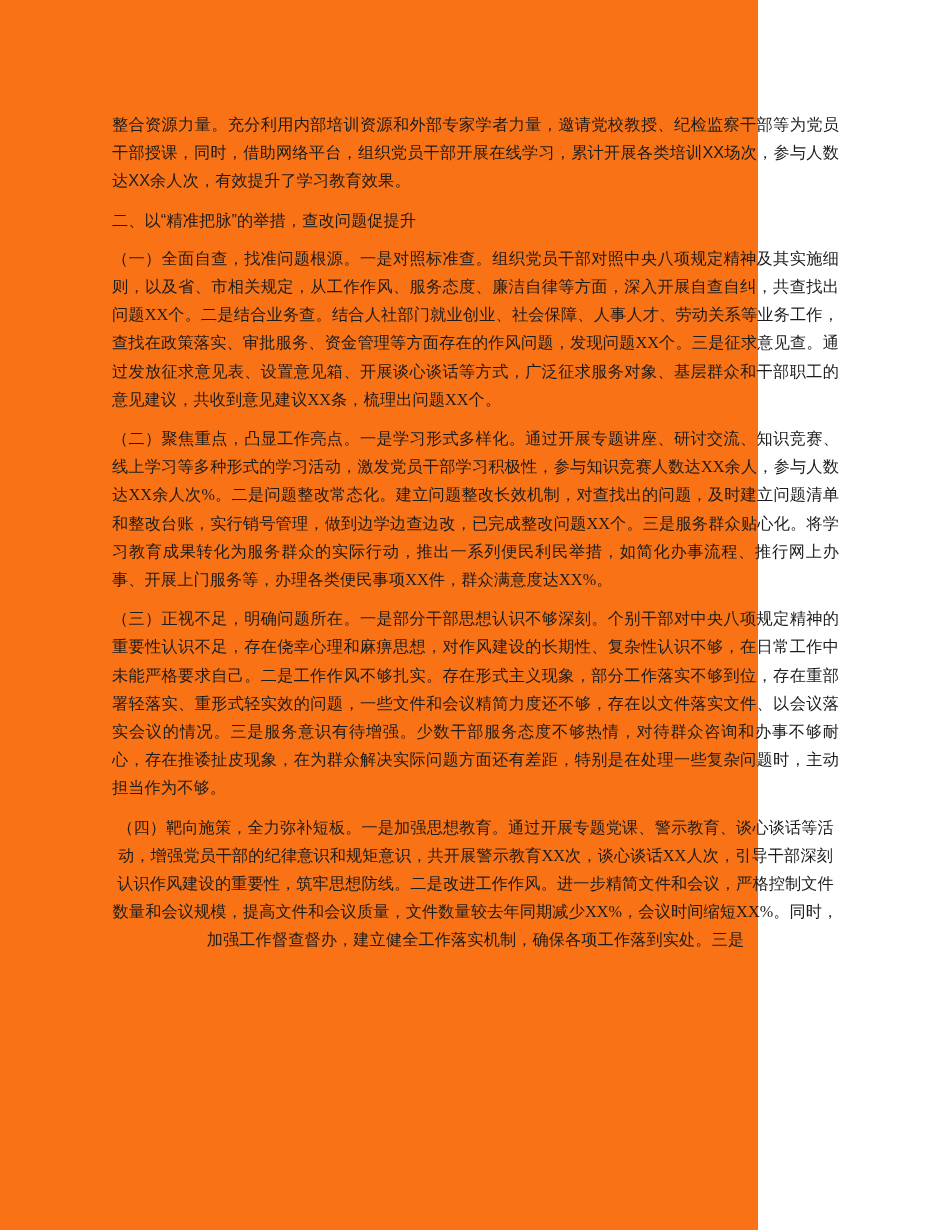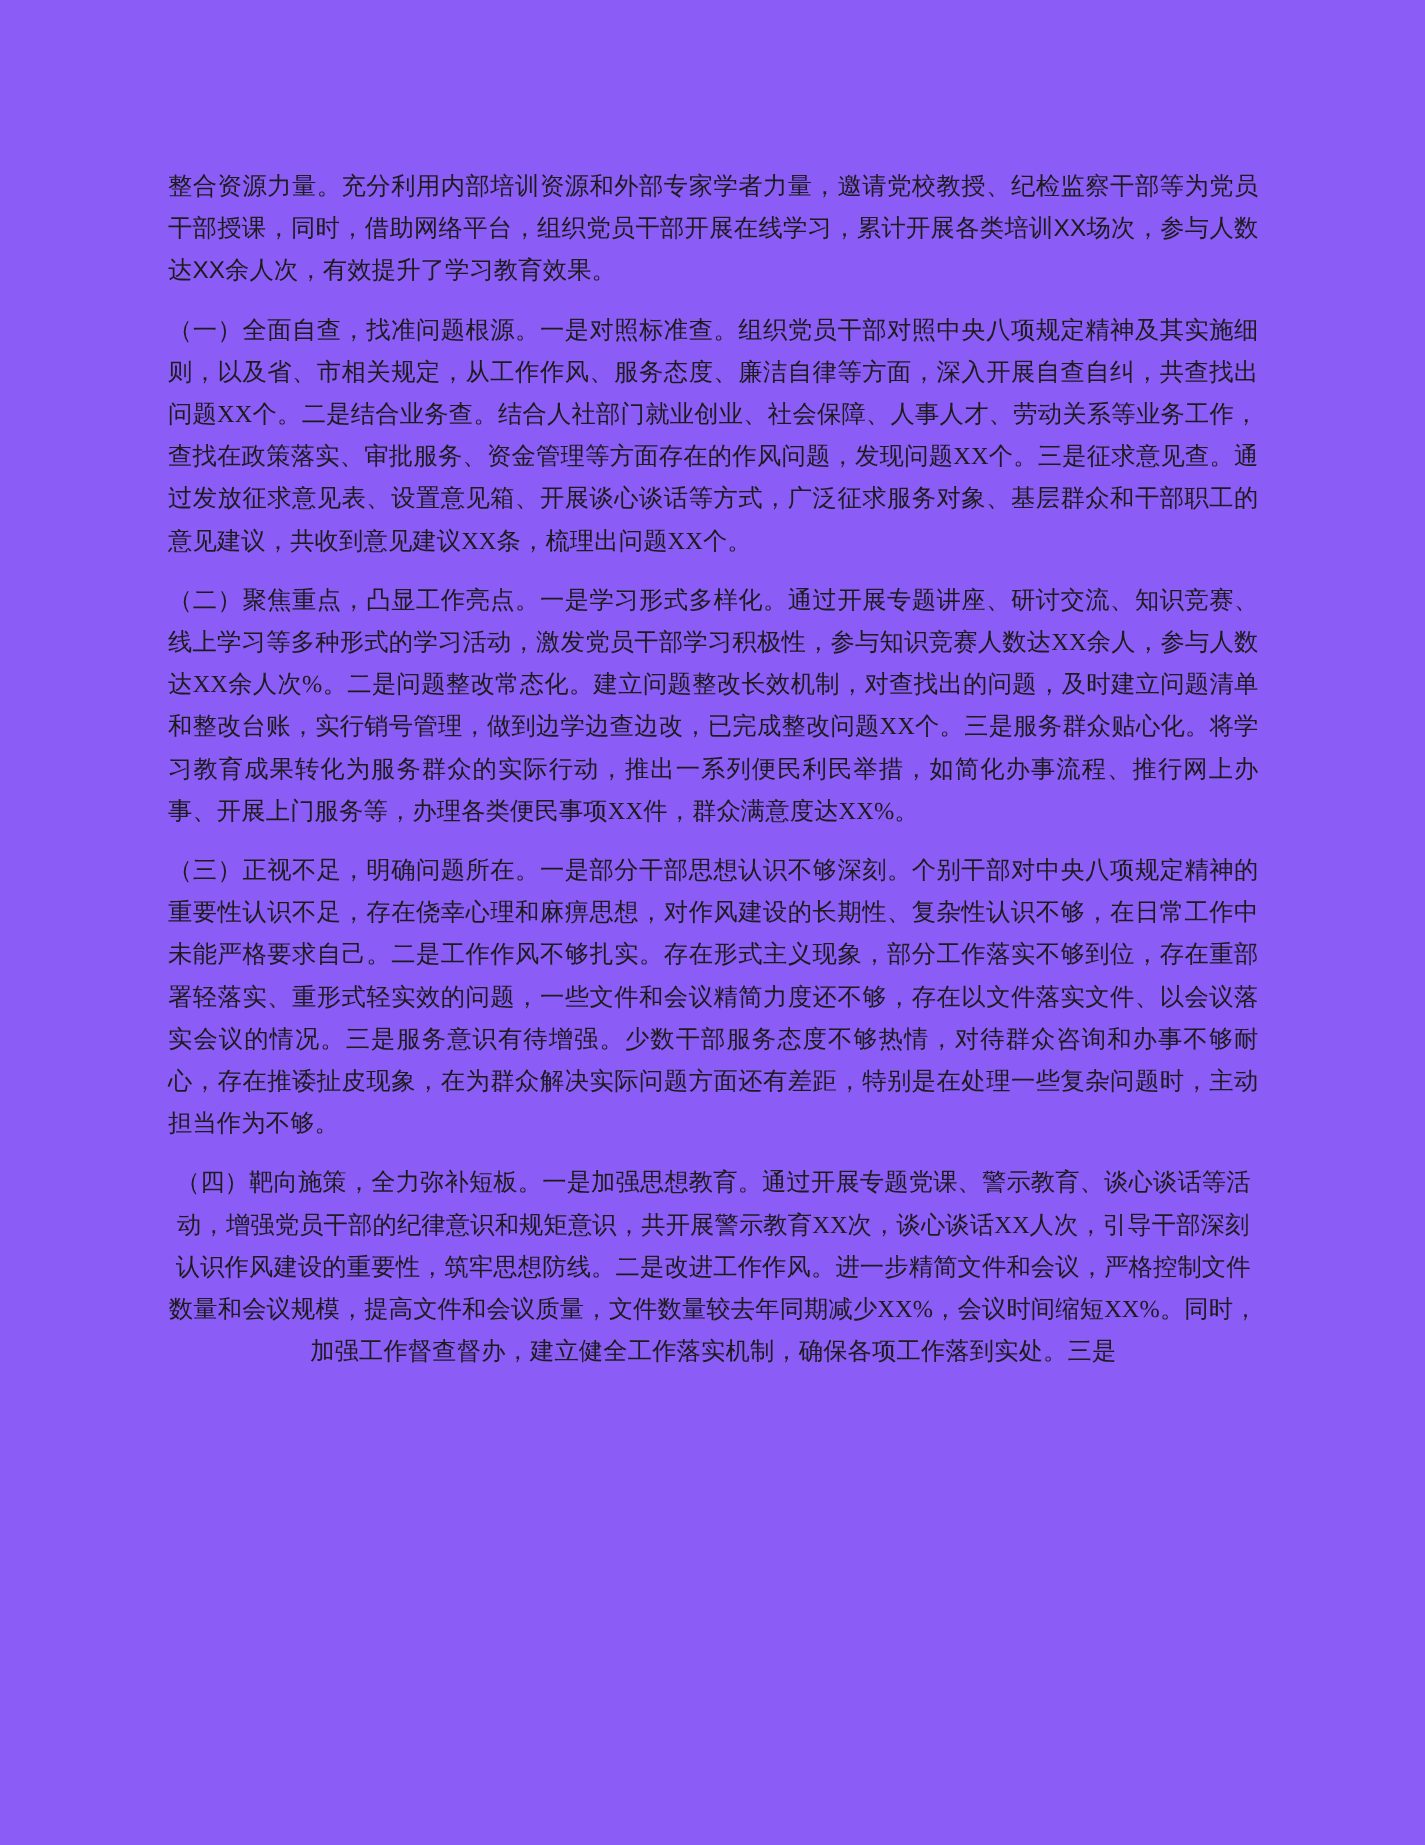--- a/index.html
+++ b/index.html
@@ -9,23 +9,23 @@
   }
   body {
     width: 950px;
     height: 1230px;
     font-family: "Liberation Sans", "DejaVu Sans", sans-serif;
     color: #1c1c1c;
     overflow: hidden;
   }
   .page {
     position: relative;
-    width: 950px;
+    width: 758px;
     height: 1230px;
-    background: #8b5cf6;
+    background: #f97316;
     box-sizing: border-box;
   }
   .doc-body {
     position: absolute;
     left: 112px;
     top: 110px;
     width: 727px;
   }
   .para {
     margin: 0 0 11px 0;
@@ -57,20 +57,21 @@
   }
 </style>
 </head>
 <body>
 
 <div class="page">
   <div class="doc-body">
 
     <p class="para cont">整合资源力量。充分利用内部培训资源和外部专家学者力量，邀请党校教授、纪检监察干部等为党员干部授课，同时，借助网络平台，组织党员干部开展在线学习，累计开展各类培训XX场次，参与人数达XX余人次，有效提升了学习教育效果。</p>
 
+    <p class="heading">二、以“精准把脉”的举措，查改问题促提升</p>
 
 
     <p class="para indent">（一）全面自查，找准问题根源。一是对照标准查。组织党员干部对照中央八项规定精神及其实施细则，以及省、市相关规定，从工作作风、服务态度、廉洁自律等方面，深入开展自查自纠，共查找出问题XX个。二是结合业务查。结合人社部门就业创业、社会保障、人事人才、劳动关系等业务工作，查找在政策落实、审批服务、资金管理等方面存在的作风问题，发现问题XX个。三是征求意见查。通过发放征求意见表、设置意见箱、开展谈心谈话等方式，广泛征求服务对象、基层群众和干部职工的意见建议，共收到意见建议XX条，梳理出问题XX个。</p>
 
     <p class="para indent">（二）聚焦重点，凸显工作亮点。一是学习形式多样化。通过开展专题讲座、研讨交流、知识竞赛、线上学习等多种形式的学习活动，激发党员干部学习积极性，参与知识竞赛人数达XX余人，参与人数达XX余人次%。二是问题整改常态化。建立问题整改长效机制，对查找出的问题，及时建立问题清单和整改台账，实行销号管理，做到边学边查边改，已完成整改问题XX个。三是服务群众贴心化。将学习教育成果转化为服务群众的实际行动，推出一系列便民利民举措，如简化办事流程、推行网上办事、开展上门服务等，办理各类便民事项XX件，群众满意度达XX%。</p>
 
     <p class="para indent">（三）正视不足，明确问题所在。一是部分干部思想认识不够深刻。个别干部对中央八项规定精神的重要性认识不足，存在侥幸心理和麻痹思想，对作风建设的长期性、复杂性认识不够，在日常工作中未能严格要求自己。二是工作作风不够扎实。存在形式主义现象，部分工作落实不够到位，存在重部署轻落实、重形式轻实效的问题，一些文件和会议精简力度还不够，存在以文件落实文件、以会议落实会议的情况。三是服务意识有待增强。少数干部服务态度不够热情，对待群众咨询和办事不够耐心，存在推诿扯皮现象，在为群众解决实际问题方面还有差距，特别是在处理一些复杂问题时，主动担当作为不够。</p>
 
     <p class="para indent last">（四）靶向施策，全力弥补短板。一是加强思想教育。通过开展专题党课、警示教育、谈心谈话等活动，增强党员干部的纪律意识和规矩意识，共开展警示教育XX次，谈心谈话XX人次，引导干部深刻认识作风建设的重要性，筑牢思想防线。二是改进工作作风。进一步精简文件和会议，严格控制文件数量和会议规模，提高文件和会议质量，文件数量较去年同期减少XX%，会议时间缩短XX%。同时，加强工作督查督办，建立健全工作落实机制，确保各项工作落到实处。三是</p>
 

